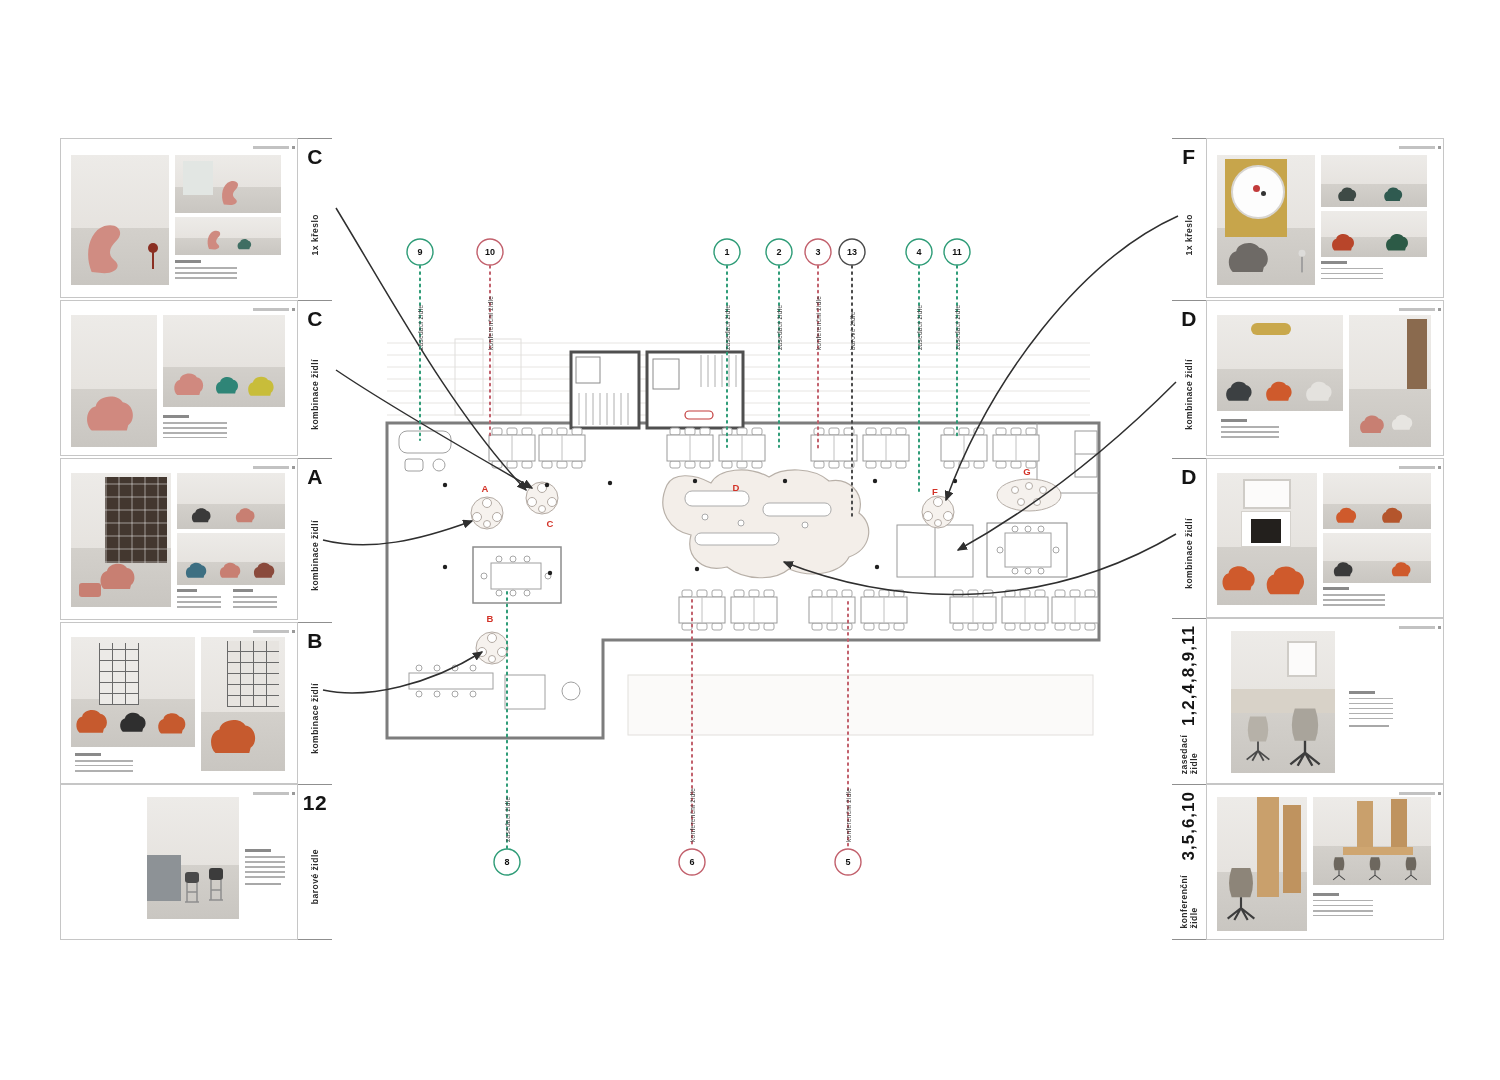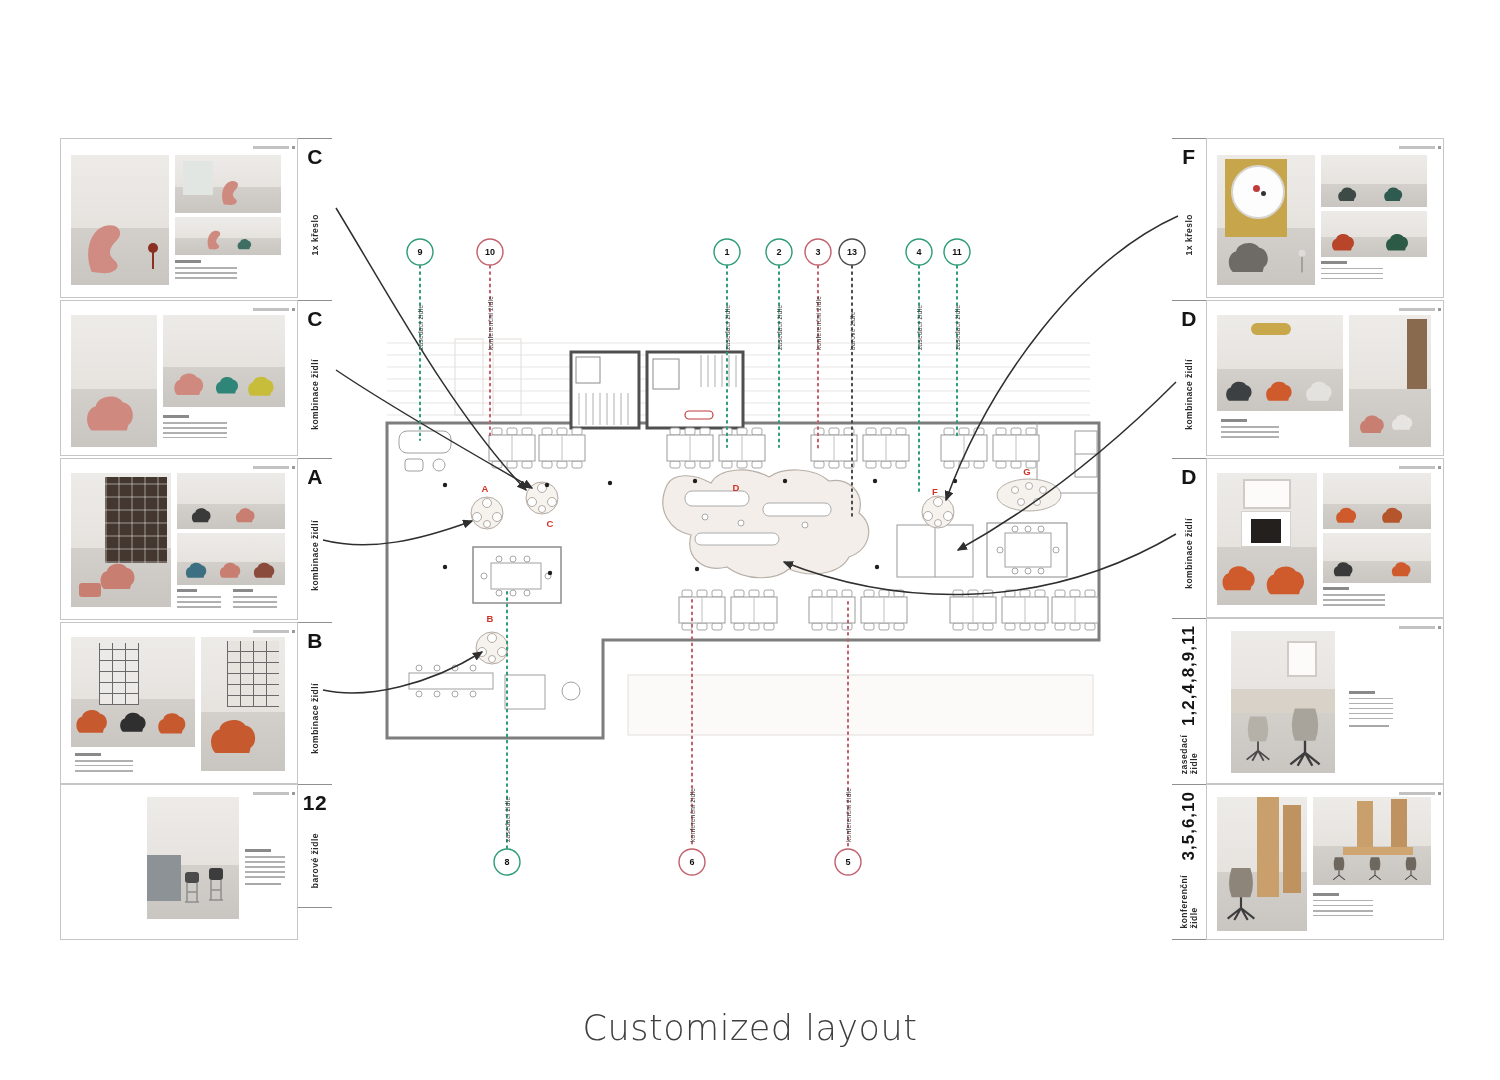--- a/index.html
+++ b/index.html
@@ -475,21 +475,21 @@
     <div class="vcat">kombinace židlí</div>
   </div>
   <div class="strip" style="left:298px;top:458px;height:164px">
     <div class="biglabel">A</div>
     <div class="vcat">kombinace židlí</div>
   </div>
   <div class="strip" style="left:298px;top:622px;height:162px">
     <div class="biglabel">B</div>
     <div class="vcat">kombinace židlí</div>
   </div>
-  <div class="strip last" style="left:298px;top:784px;height:124px">
+  <div class="strip last" style="left:298px;top:784px;height:156px">
     <div class="biglabel">12</div>
     <div class="vcat">barové židle</div>
   </div>
 
   <div class="card" style="left:1206px;top:138px;width:238px;height:160px">
     <div class="hdr"></div>
     <div class="ph" style="left:10px;top:16px;width:98px;height:130px">
       <div class="panel" style="left:8px;top:4px;width:62px;height:78px;background:#c7a54b"></div>
       <div class="disc" style="left:14px;top:10px;width:50px;height:50px">
         <i style="left:20px;top:18px;width:7px;height:7px;background:#c23b3b"></i>
@@ -658,14 +658,13 @@
   </div>
   <div class="strip" style="left:1172px;top:618px;height:166px">
     <div class="vnum">1,2,4,8,9,11</div>
     <div class="vcat">zasedací židle</div>
   </div>
   <div class="strip last" style="left:1172px;top:784px;height:156px">
     <div class="vnum">3,5,6,10</div>
     <div class="vcat">konferenční židle</div>
   </div>
 
-  <div class="caption">Customized layout</div>
 </div>
 
 </body></html>

